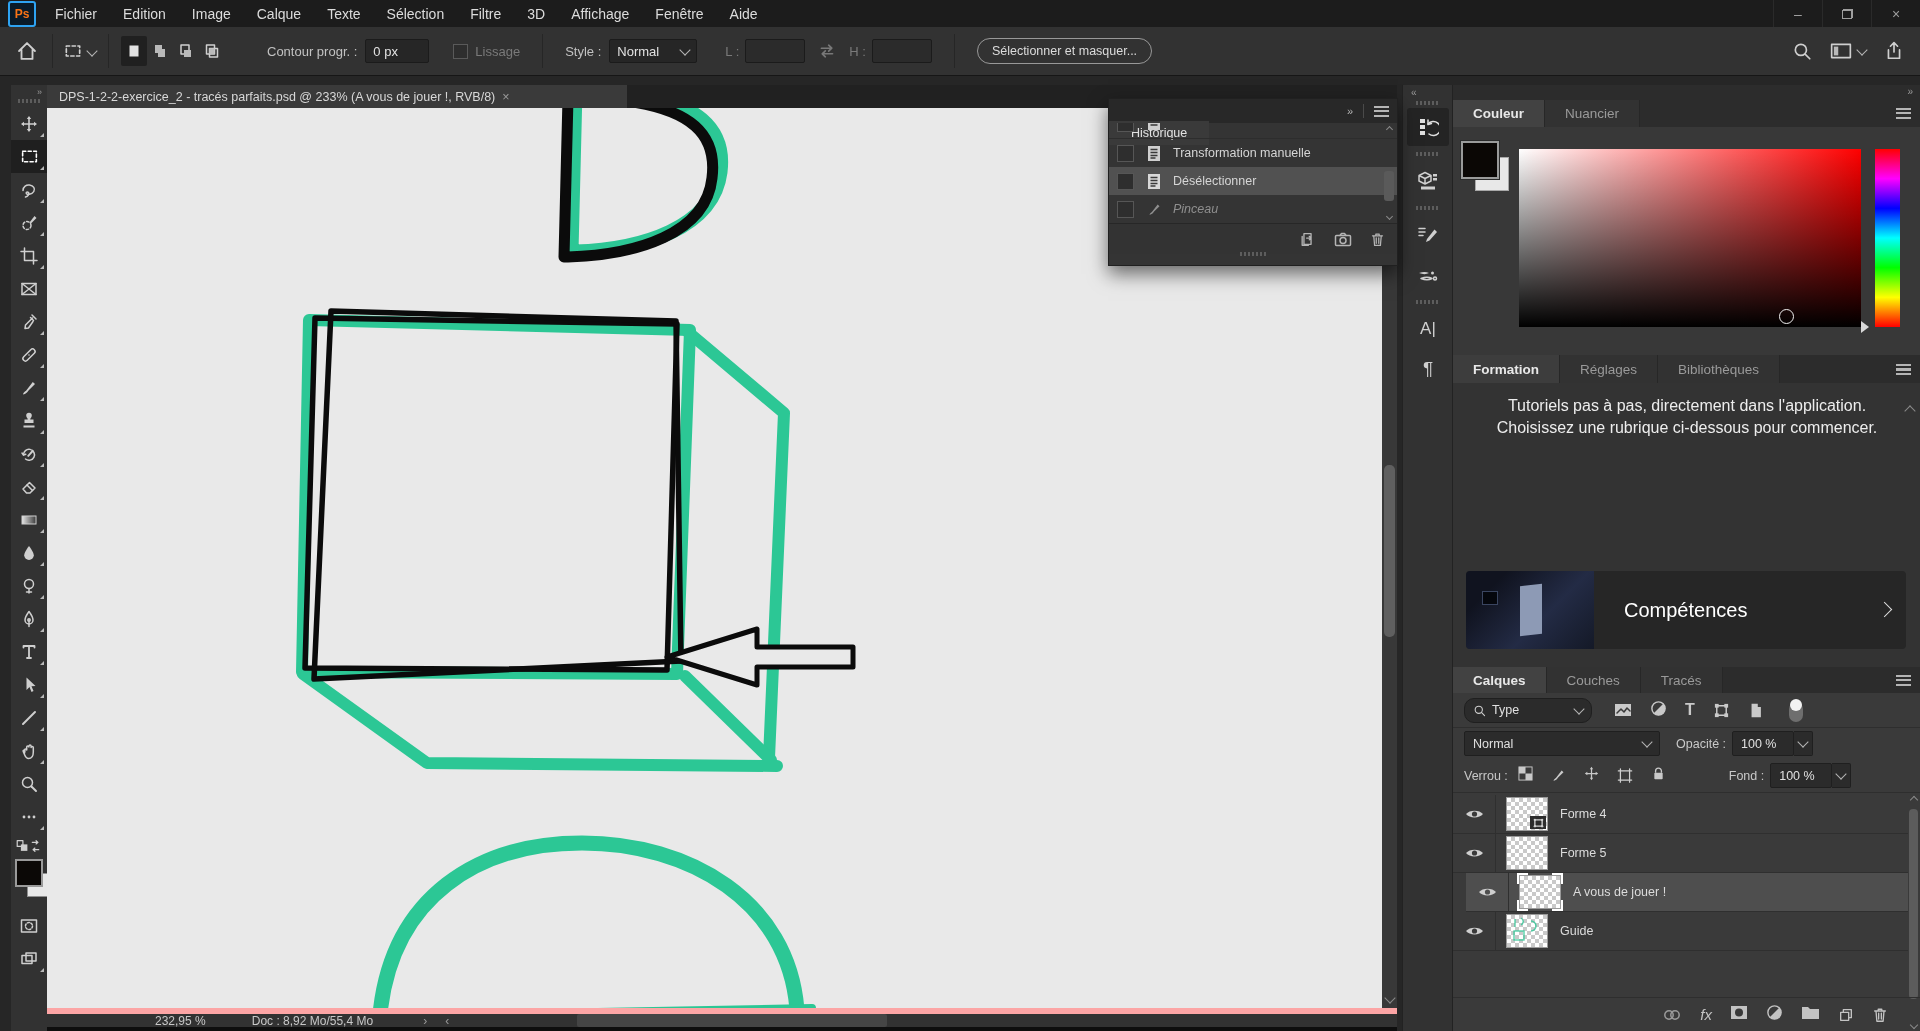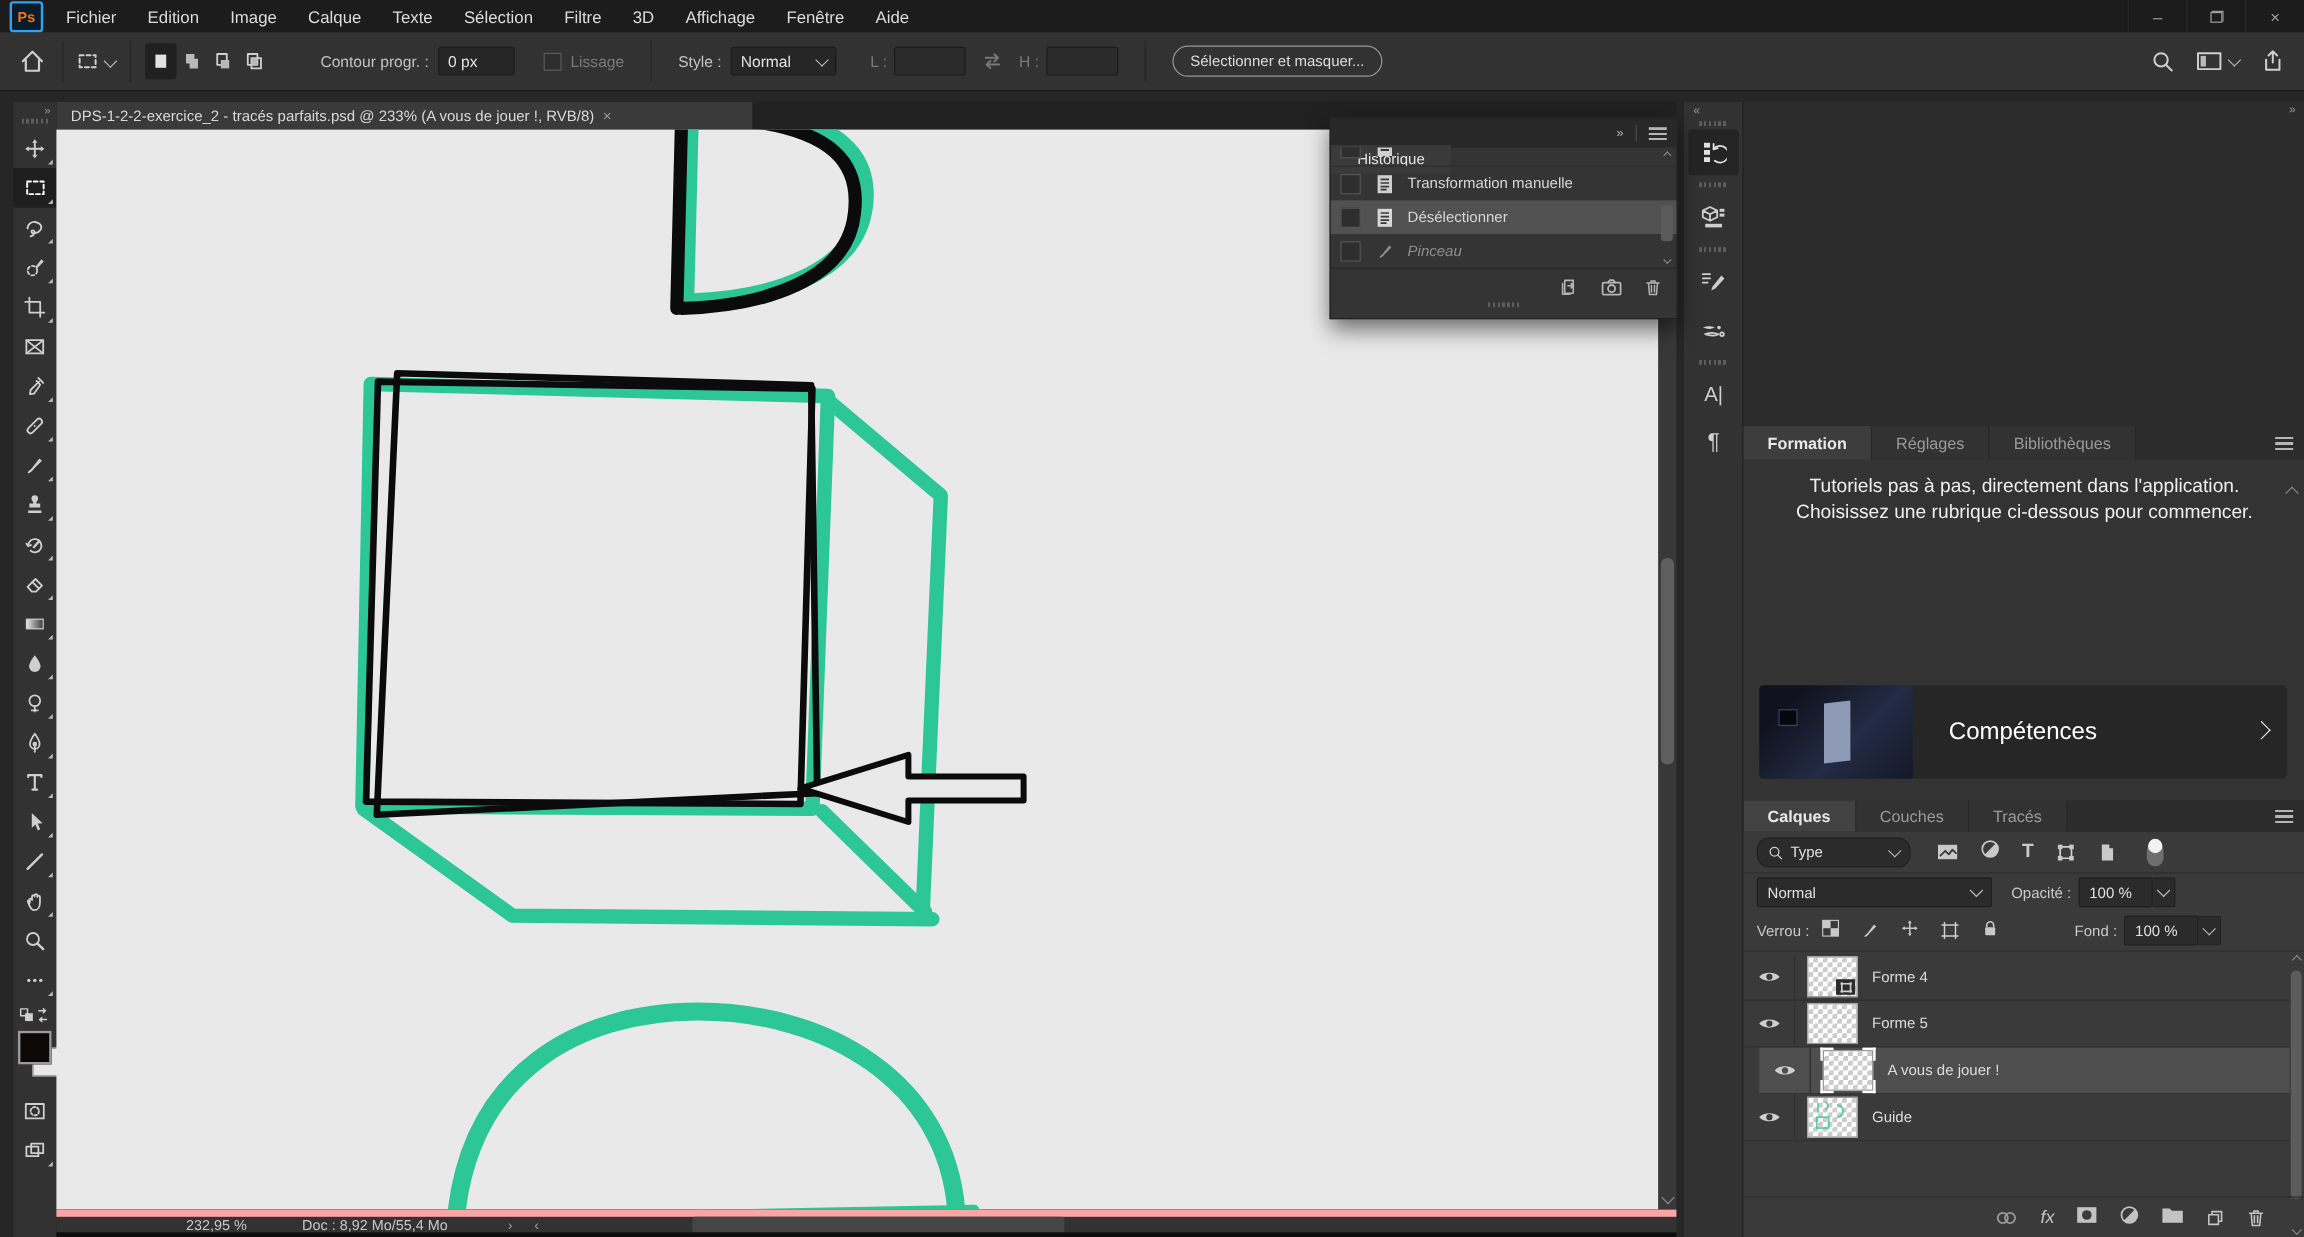--- a/index.html
+++ b/index.html
@@ -425,20 +425,40 @@
         </svg>
     </div>
     <div class="grip" style="width:24px;margin:6px auto;"></div>
     <div class="dockbtn" style="font-size:17px;color:#cfcfcf;">A|</div>
     <div class="dockbtn" style="font-size:19px;color:#cfcfcf;">¶</div>
   </div>
 
   <div id="panelcol" class="a">
     <div style="position:absolute;top:1px;right:8px;color:#9a9a9a;font-size:10px;">»</div>
 
+    <div class="panel" style="top:15px;height:255px;">
+      <div class="ptabs">
+        <div class="ptab act">Couleur</div>
+        <div class="ptab">Nuancier</div>
+        <div class="ptab-rest">
+            <div class="hamb"></div>
+          </div>
+      </div>
+      <div style="position:relative;height:228px;background:#383838;">
+        <div style="position:absolute;left:22px;top:30px;width:32px;height:32px;background:#e8e8e8;border:1px solid #a8a8a8;"></div>
+        <div style="position:absolute;left:8px;top:14px;width:34px;height:34px;background:#0b0705;border:2px solid #9a9a9a;outline:1px solid #2a2a2a;"></div>
+        <div style="position:absolute;left:66px;top:22px;width:342px;height:178px;background:
+             linear-gradient(to bottom,rgba(0,0,0,0),#000),linear-gradient(to right,#fff,#f00);">
+          <div style="position:absolute;left:76%;top:90%;width:13px;height:13px;border:1.6px solid #f2f2f2;border-radius:50%;"></div>
+        </div>
+        <div style="position:absolute;left:422px;top:22px;width:25px;height:178px;background:
+             linear-gradient(to bottom,#f00,#f0f,#00f,#0ff,#0f0,#ff0,#f00);"></div>
+        <div style="position:absolute;left:408px;top:194px;width:0;height:0;border-top:6px solid transparent;border-bottom:6px solid transparent;border-left:8px solid #d8d8d8;"></div>
+      </div>
+    </div>
 
     <div class="panel" style="top:270px;height:312px;background:#333;">
       <div class="ptabs" style="height:28px;">
         <div class="ptab act" style="background:#3d3d3d;">Formation</div>
         <div class="ptab">Réglages</div>
         <div class="ptab">Bibliothèques</div>
         <div class="ptab-rest">
             <div class="hamb"></div>
           </div>
       </div>

